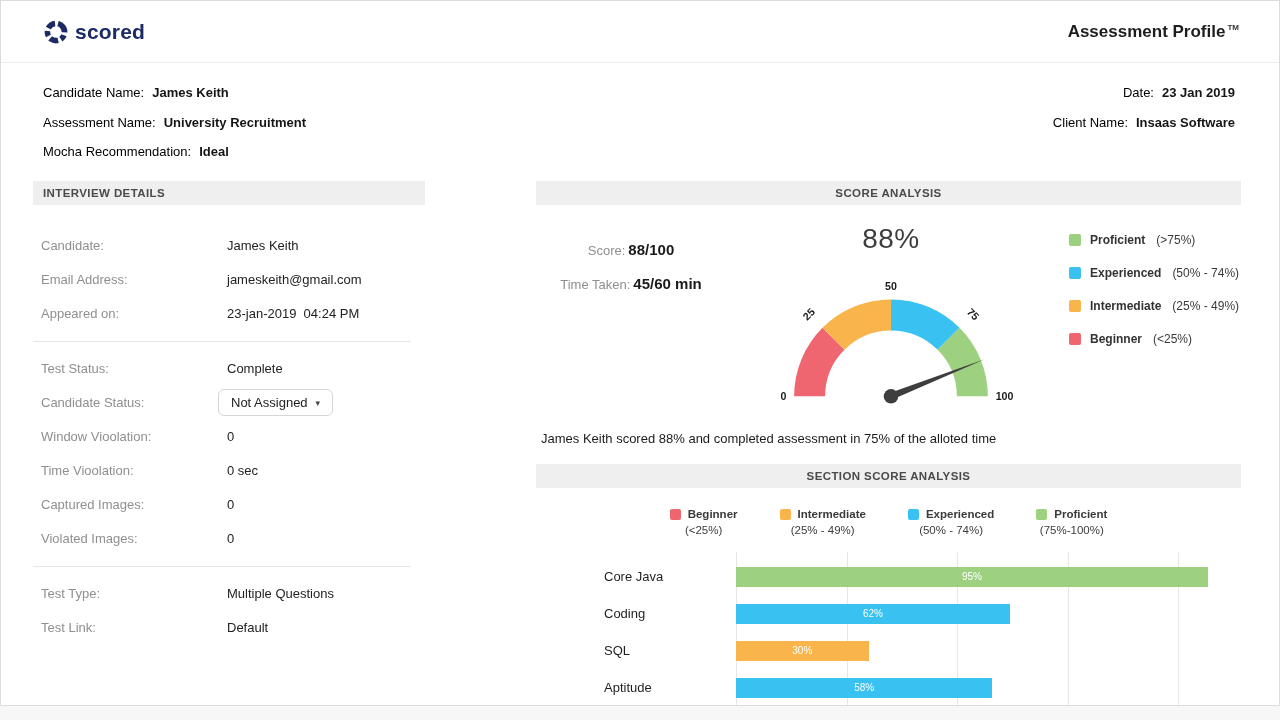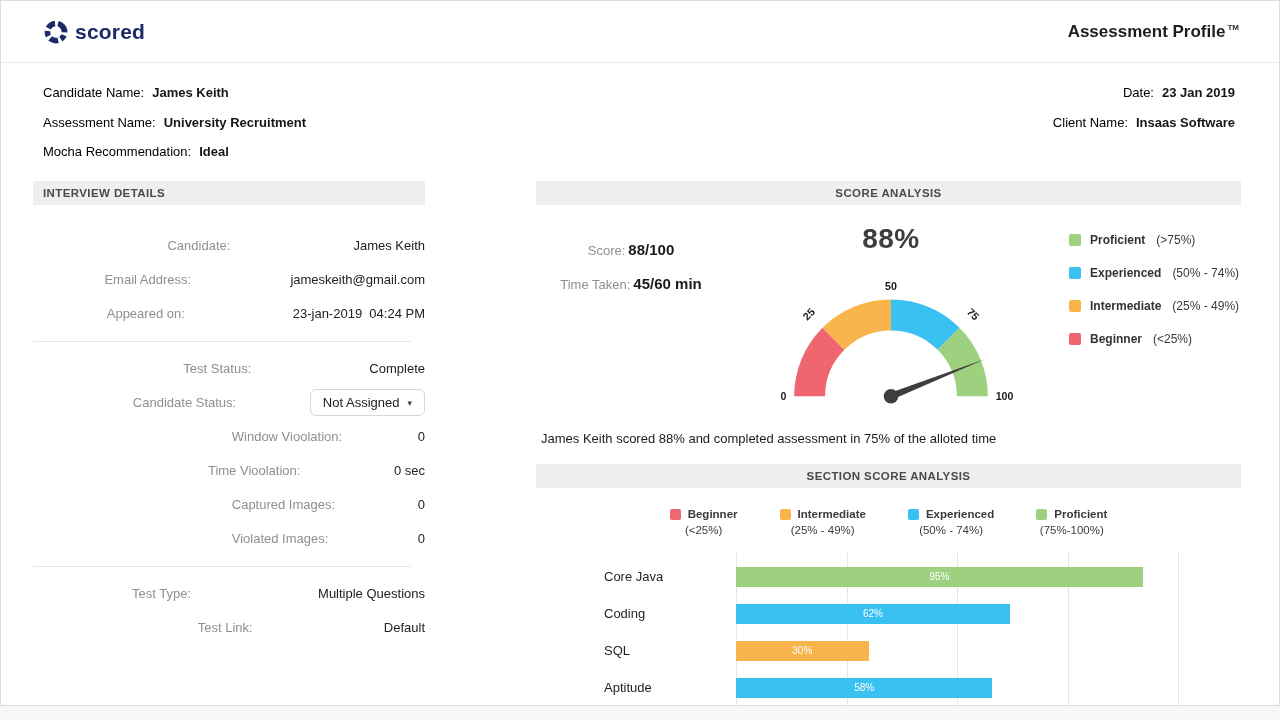--- a/index.html
+++ b/index.html
@@ -42,39 +42,39 @@
   .panel-head {
     height: 24px; line-height: 24px;
     background: #efefef;
     font-size: 11.5px; font-weight: bold; color: #4a4a4a;
     letter-spacing: 0.4px;
     padding: 0 10px;
   }
   .panel-head.center { text-align: center; }
   
   #interview-rows { margin-top: 24px; }
-  .d-row { display: flex; align-items: center; min-height: 34px; padding-left: 8px; font-size: 13px; justify-content: flex-end; }
+  .d-row { display: flex; align-items: center; min-height: 34px; padding-left: 8px; font-size: 13px; }
   .d-label { flex: 0 0 186px; color: #8f8f8f; }
   .d-value { color: #222222; white-space: pre; }
   .divider { border-top: 1px solid #e6e6e6; margin: 10px 0 10px 0; width: 378px; }
   .dropdown {
     background: #fff; border: 1px solid #d6d6d6; border-radius: 6px;
     padding: 5px 12px 5px 12px; font-size: 13px; color: #222;
     font-family: "Liberation Sans", sans-serif;
     display: inline-flex; align-items: center; gap: 8px;
     margin-left: -9px; cursor: pointer;
   }
   .dropdown .caret { font-size: 9px; color: #444; }
   
   .score-top { display: flex; margin-top: 4px; }
   .stats { width: 190px; padding-top: 32px; font-size: 13px; }
   .stat { margin-bottom: 17px; color: #8f8f8f; text-align: center; }
   .stat-value { color: #1a1a1a; font-weight: bold; font-size: 15px; margin-left: 3px; }
   .gauge-wrap { width: 330px; text-align: center; }
-  .big-pct { font-size: 28px; font-weight: bold; color: #3d3d3d; margin-top: 14px; letter-spacing: 0.5px; }
+  .big-pct { font-size: 28px; font-weight: normal; color: #3d3d3d; margin-top: 14px; letter-spacing: 0.5px; }
   #gauge { width: 310px; margin-top: -4px; }
   .legend { list-style: none; margin-left: auto; width: 172px; padding-top: 24px; }
   .legend-item { display: flex; align-items: flex-start; gap: 9px; margin-bottom: 19px; font-size: 12px; color: #2f2f2f; }
   .sq { width: 12px; height: 12px; border-radius: 2px; flex: none; margin-top: 1px; }
   .lg-name { font-weight: bold; color: #333; margin-right: 2px; }
   .lg-range { color: #3a3a3a; }
   .summary { font-size: 13px; color: #1b1b1b; margin: 12px 0 18px 5px; }
   
   .sec-legend { display: flex; justify-content: center; gap: 42px; margin-top: 20px; }
   .sl-item { display: flex; flex-direction: column; align-items: center; font-size: 11.5px; color: #3c3c3c; }
@@ -268,21 +268,21 @@
           <div class="gridlines">
             <div class="gridline" style="left: 0px;"></div>
             <div class="gridline" style="left: 110.5px;"></div>
             <div class="gridline" style="left: 221px;"></div>
             <div class="gridline" style="left: 331.5px;"></div>
             <div class="gridline" style="left: 442px;"></div>
           </div>
           <div class="c-row">
             <div class="c-label">Core Java</div>
             <div class="c-plot">
-              <div class="c-bar" style="width: 407px; background: rgb(158, 209, 127);">95%</div>
+              <div class="c-bar" style="width: 472px; background: rgb(158, 209, 127);">95%</div>
             </div>
           </div>
           <div class="c-row">
             <div class="c-label">Coding</div>
             <div class="c-plot">
               <div class="c-bar" style="width: 274.04px; background: rgb(56, 193, 241);">62%</div>
             </div>
           </div>
           <div class="c-row">
             <div class="c-label">SQL</div>

